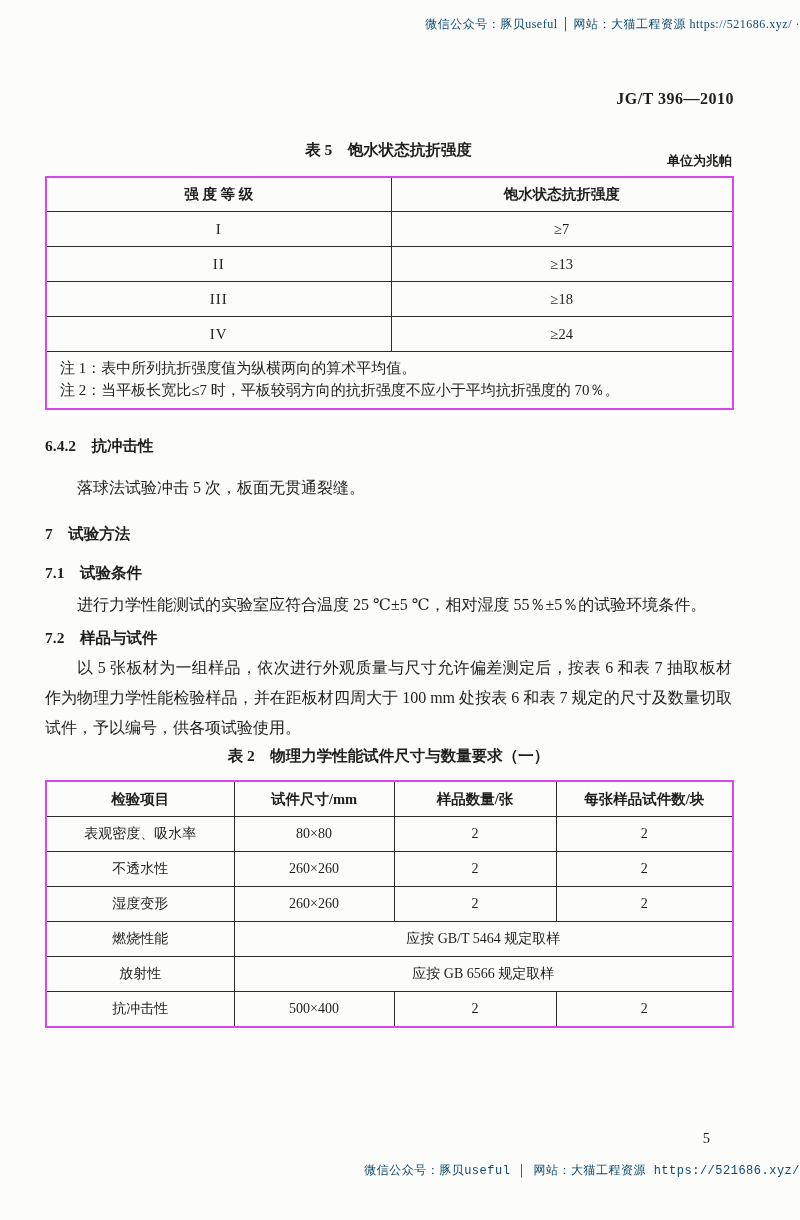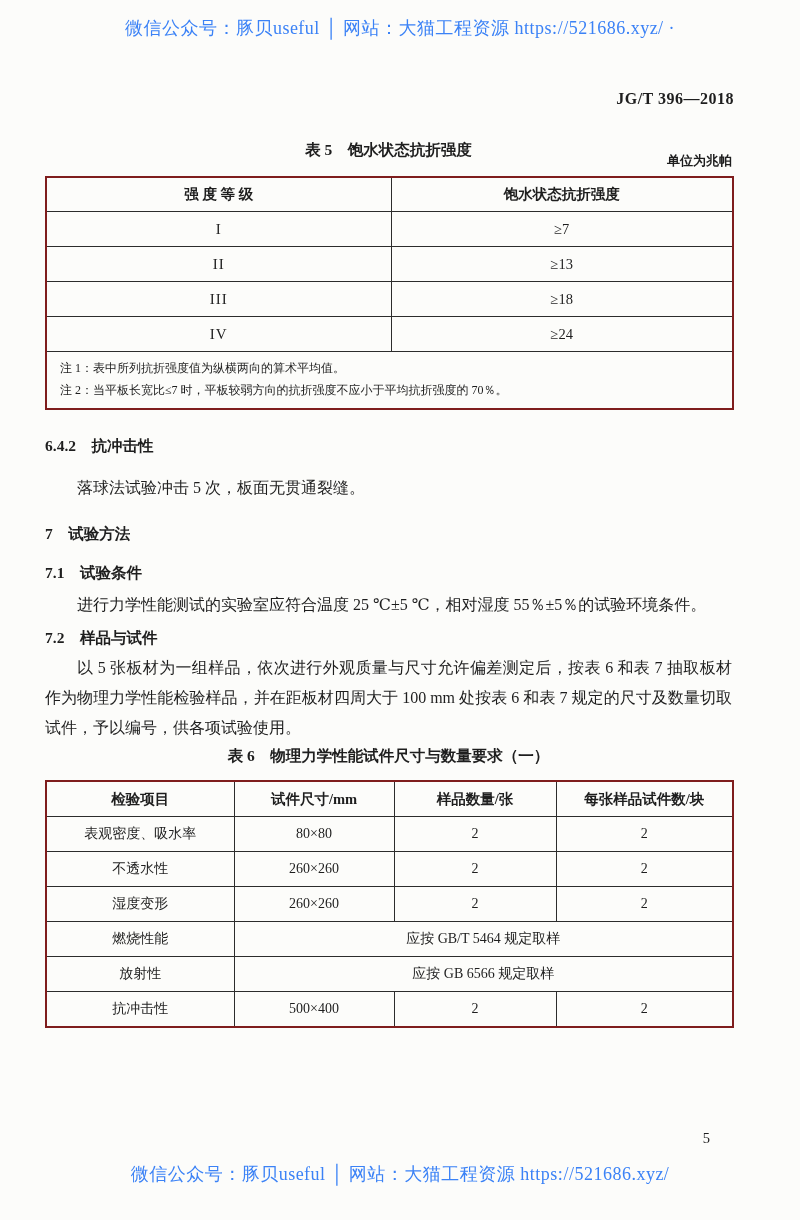--- a/index.html
+++ b/index.html
@@ -7,23 +7,23 @@
     position:relative;
     width:800px;height:1220px;
     background:#fcfcfa;
     color:#1e1e1e;
     font-family:"Liberation Serif","DejaVu Serif","DejaVu Sans",serif;
     overflow:hidden;
   }
   .abs{position:absolute;}
   .watermark{
     left:0;width:100%;
-    text-align:center;
-    color:#3b82f6;
-    font-size:18px;
+    text-align:right;
+    color:#0c4a6e;
+    font-size:12px;
     letter-spacing:0.5px;
     white-space:nowrap;
   }
   .doc-code{
     top:90px;right:66px;
     font-weight:bold;
     font-size:16px;
     letter-spacing:0.5px;
   }
   .content-left{left:45px;width:687px;}
@@ -33,40 +33,40 @@
     font-weight:bold;font-size:15.5px;
   }
   .unit-note{
     position:absolute;right:0;top:12px;
     font-size:13px;font-weight:bold;
   }
   table.tbl{
     border-collapse:collapse;
     table-layout:fixed;
     width:687px;
-    border:2px solid #7f1d1d;
+    border:2px solid #d946ef;
   }
   table.tbl th, table.tbl td{
     border:1.5px solid #2c2c2c;
     text-align:center;
     vertical-align:middle;
     padding:0 2px;
     font-size:14px;
     overflow:hidden;
   }
   table.tbl th{font-size:14.5px;font-weight:bold;}
   .t5 th{height:33px;}
   .t5 td.data{height:34px;font-size:14.5px;}
   .t5 td.grade{font-size:15px;letter-spacing:1px;}
   .t5 td.notes-cell{
     text-align:left;
     padding:5px 8px 7px 13px;
   }
   .note-line{
-    font-size:12px;
+    font-size:15px;
     line-height:22px;
     text-align:left;
   }
   .t6 th{height:34px;}
   .t6 td{height:34px;}
   .heading{
     font-weight:bold;
     font-size:15.5px;
     white-space:nowrap;
   }
@@ -86,21 +86,21 @@
     font-size:14.5px;
   }
 </style>
 </head>
 <body>
 
 <div class="page">
 
   <div class="abs watermark" style="top:16px;">微信公众号：豚贝useful │ 网站：大猫工程资源 https://521686.xyz/ ·</div>
 
-  <div class="abs doc-code">JG/T 396—2018</div>
+  <div class="abs doc-code">JG/T 396—2010</div>
 
   <div class="abs content-left caption-row" style="top:140px;">
     <span class="caption-text">表 5　饱水状态抗折强度</span>
     <span class="unit-note">单位为兆帕</span>
   </div>
 
   <table class="tbl t5 abs" style="top:176px;left:45px;">
     <colgroup>
         <col style="width:345px">
         <col style="width:342px">
@@ -139,21 +139,21 @@
   <div class="abs content-left para" style="top:473px;">落球法试验冲击 5 次，板面无贯通裂缝。</div>
 
   <div class="abs content-left heading" style="top:524px;">7　试验方法</div>
 
   <div class="abs content-left heading" style="top:563px;">7.1　试验条件</div>
   <div class="abs content-left para" style="top:590px;">进行力学性能测试的实验室应符合温度 25 ℃±5 ℃，相对湿度 55％±5％的试验环境条件。</div>
 
   <div class="abs content-left heading" style="top:628px;">7.2　样品与试件</div>
   <div class="abs content-left para" style="top:653px;">以 5 张板材为一组样品，依次进行外观质量与尺寸允许偏差测定后，按表 6 和表 7 抽取板材作为物理力学性能检验样品，并在距板材四周大于 100 mm 处按表 6 和表 7 规定的尺寸及数量切取试件，予以编号，供各项试验使用。</div>
 
-  <div class="abs content-left t6-caption" style="top:746px;">表 6　物理力学性能试件尺寸与数量要求（一）</div>
+  <div class="abs content-left t6-caption" style="top:746px;">表 2　物理力学性能试件尺寸与数量要求（一）</div>
 
   <table class="tbl t6 abs" style="top:780px;left:45px;">
     <colgroup>
       <col style="width:95px">
         <col style="width:93px">
       <col style="width:160px">
         <col style="width:162px">
         <col style="width:177px">
     </colgroup>
     <tbody>
@@ -193,15 +193,15 @@
       <td colspan="2">抗冲击性</td>
       <td>500×400</td>
       <td>2</td>
       <td>2</td>
     </tr>
   </tbody>
     </table>
 
   <div class="abs page-num">5</div>
 
-  <div class="abs watermark" style="top:1162px;">微信公众号：豚贝useful │ 网站：大猫工程资源 https://521686.xyz/</div>
+  <div class="abs watermark" style="top:1162px;font-family:Liberation Mono, monospace;">微信公众号：豚贝useful │ 网站：大猫工程资源 https://521686.xyz/</div>
 
 </div>
 
 </body></html>

